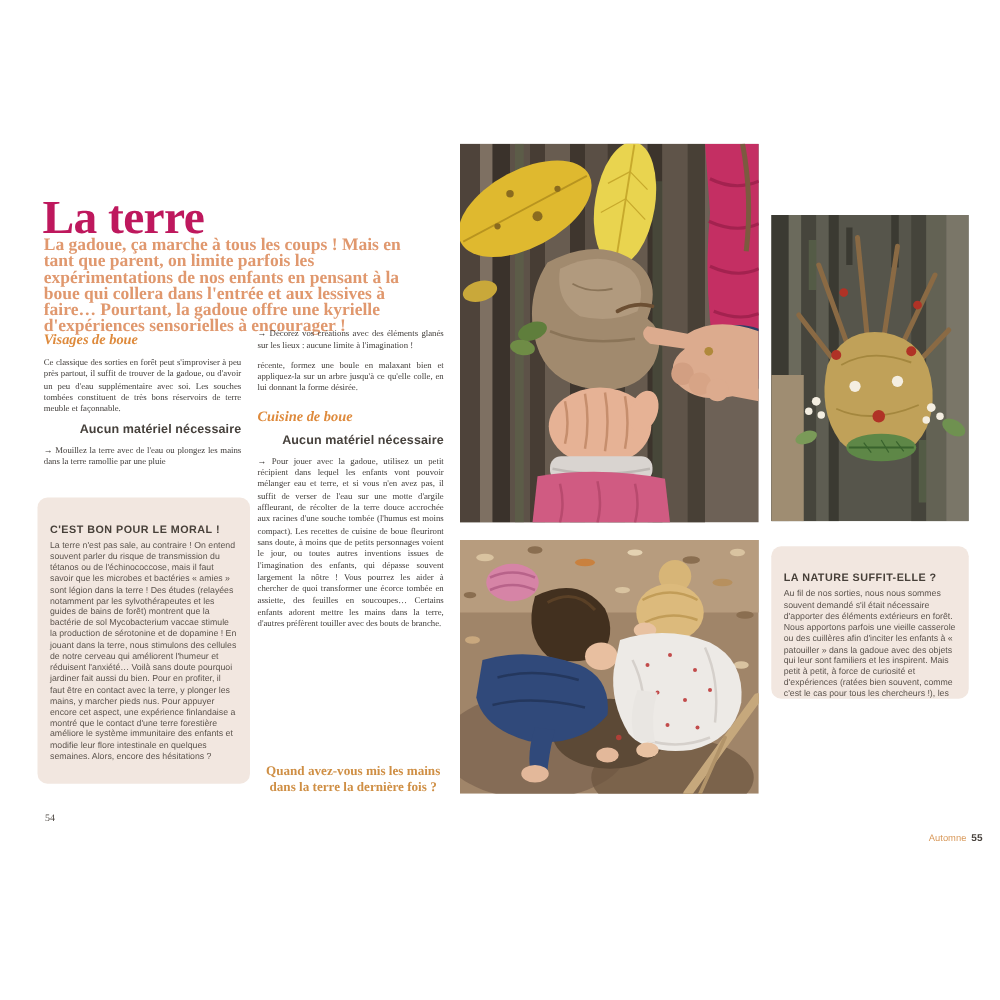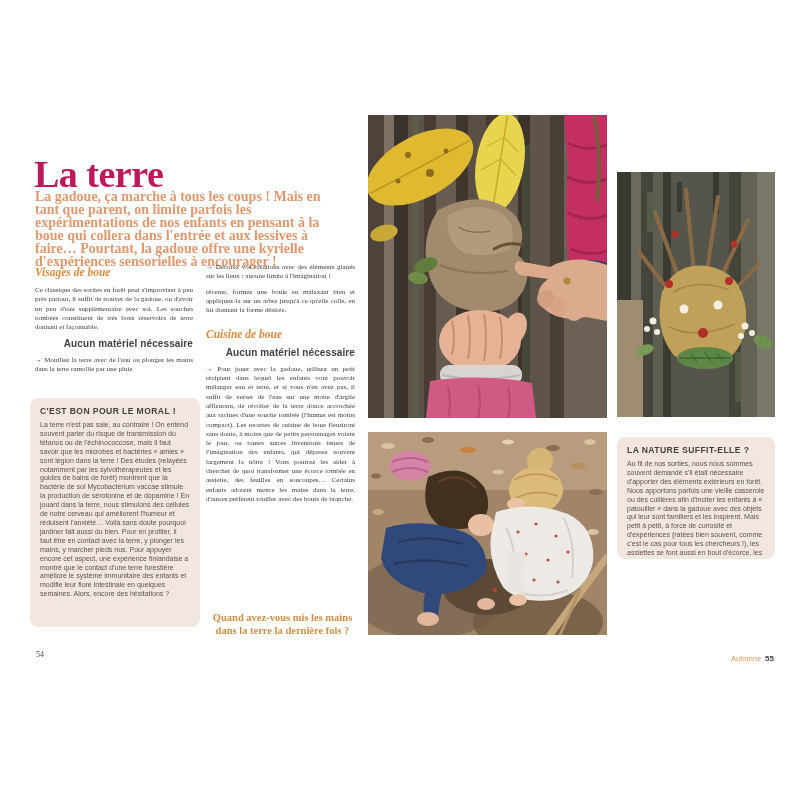--- a/index.html
+++ b/index.html
@@ -26,42 +26,42 @@
     font-style:italic;
   }
   .col p{margin:0 0 6px 0;}
   .col .mat{
     font-family:"Liberation Sans", sans-serif;font-weight:bold;font-size:10px;
     color:#46413c;margin:7px 0 7px 0;text-align:right;letter-spacing:0.1px;
   }
   .box{
     position:absolute;background:#f2e7e0;border-radius:8px;
     font-family:"Liberation Sans", sans-serif;color:#5c544d;overflow:hidden;
-    padding:8px 10px;box-sizing:border-box;
+    padding:20px 10px;box-sizing:border-box;
   }
   .box h3{
     margin:0 0 5px 0;font-size:8.6px;letter-spacing:0.4px;color:#474039;
     font-family:"Liberation Sans", sans-serif;font-weight:bold;
   }
   .box p{margin:0;font-size:7px;line-height:8.9px;}
   .box-moral{left:30px;top:398px;width:170px;height:229px;}
   .box-nature{left:617px;top:437px;width:158px;height:122px;}
   .quote{
     position:absolute;left:190px;top:611px;width:185px;margin:0;
     font-size:10.5px;line-height:13px;font-weight:bold;
     color:#cf8f45;text-align:center;
   }
   .quote span{display:block;}
   
   .pnum-left{
     position:absolute;left:36px;top:650px;font-family:Liberation Serif, serif;
     font-size:8px;color:#4a443f;
   }
   .footer-right{
-    position:absolute;left:660px;top:650px;width:110px;text-align:right;margin:4px;
+    position:absolute;left:660px;top:650px;width:110px;text-align:right;margin:16px;
     font-family:"Liberation Sans", sans-serif;font-size:8px;color:#4a443f;
   }
   .footer-right .season{color:#d99a5c;font-size:7.5px;margin-right:4px;}
   .footer-right .num{font-weight:bold;}
   
   .photo{position:absolute;margin:0;padding:0;line-height:0;}
   .photo svg{display:block;}
   .photo-main{left:368px;top:115px;width:239px;height:303px;}
   .photo-face{left:617px;top:172px;width:158px;height:245px;}
   .photo-children{left:368px;top:432px;width:239px;height:203px;}
@@ -70,21 +70,21 @@
 <body>
 
 <div id="spread">
 
   <h1 class="page-title">La terre</h1>
 
   <p class="intro">La gadoue, ça marche à tous les coups ! Mais en tant que parent, on limite parfois les expérimentations de nos enfants en pensant à la boue qui collera dans l'entrée et aux lessives à faire… Pourtant, la gadoue offre une kyrielle d'expériences sensorielles à encourager !</p>
 
   <div class="col col1">
     <h2>Visages de boue</h2>
-    <p>Ce classique des sorties en forêt peut s'improviser à peu près partout, il suffit de trouver de la gadoue, ou d'avoir un peu d'eau supplémentaire avec soi. Les souches tombées constituent de très bons réservoirs de terre donnant et façonnable.</p>
+    <p>Ce classique des sorties en forêt peut s'improviser à peu près partout, il suffit de trouver de la gadoue, ou d'avoir un peu d'eau supplémentaire avec soi. Les souches tombées constituent de très bons réservoirs de terre meuble et façonnable.</p>
     <p class="mat">Aucun matériel nécessaire</p>
     <p>→ Mouillez la terre avec de l'eau ou plongez les mains dans la terre ramollie par une pluie</p>
   </div>
 
   <div class="box box-moral">
     <h3>C'EST BON POUR LE MORAL !</h3>
     <p>La terre n'est pas sale, au contraire ! On entend souvent parler du risque de transmission du tétanos ou de l'échinococcose, mais il faut savoir que les microbes et bactéries « amies » sont légion dans la terre ! Des études (relayées notamment par les sylvothérapeutes et les guides de bains de forêt) montrent que la bactérie de sol Mycobacterium vaccae stimule la production de sérotonine et de dopamine ! En jouant dans la terre, nous stimulons des cellules de notre cerveau qui améliorent l'humeur et réduisent l'anxiété… Voilà sans doute pourquoi jardiner fait aussi du bien. Pour en profiter, il faut être en contact avec la terre, y plonger les mains, y marcher pieds nus. Pour appuyer encore cet aspect, une expérience finlandaise a montré que le contact d'une terre forestière améliore le système immunitaire des enfants et modifie leur flore intestinale en quelques semaines. Alors, encore des hésitations ?</p>
   </div>
 
   <div class="col col2">

